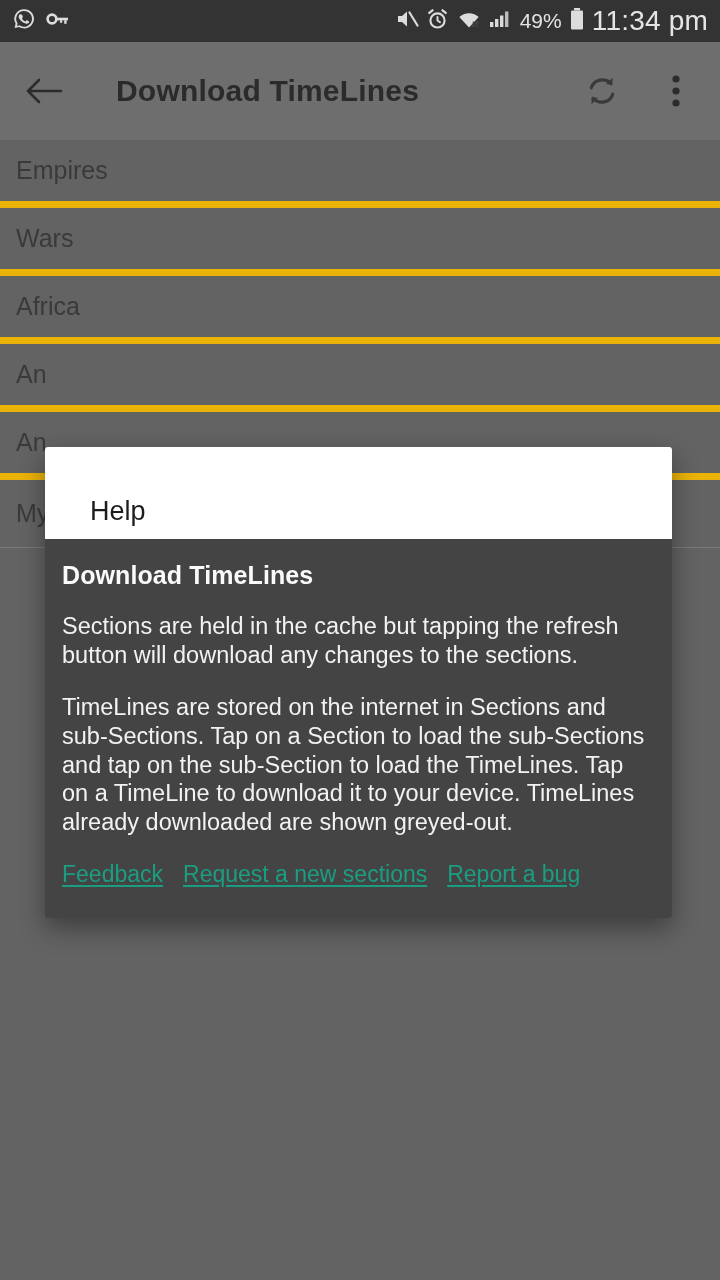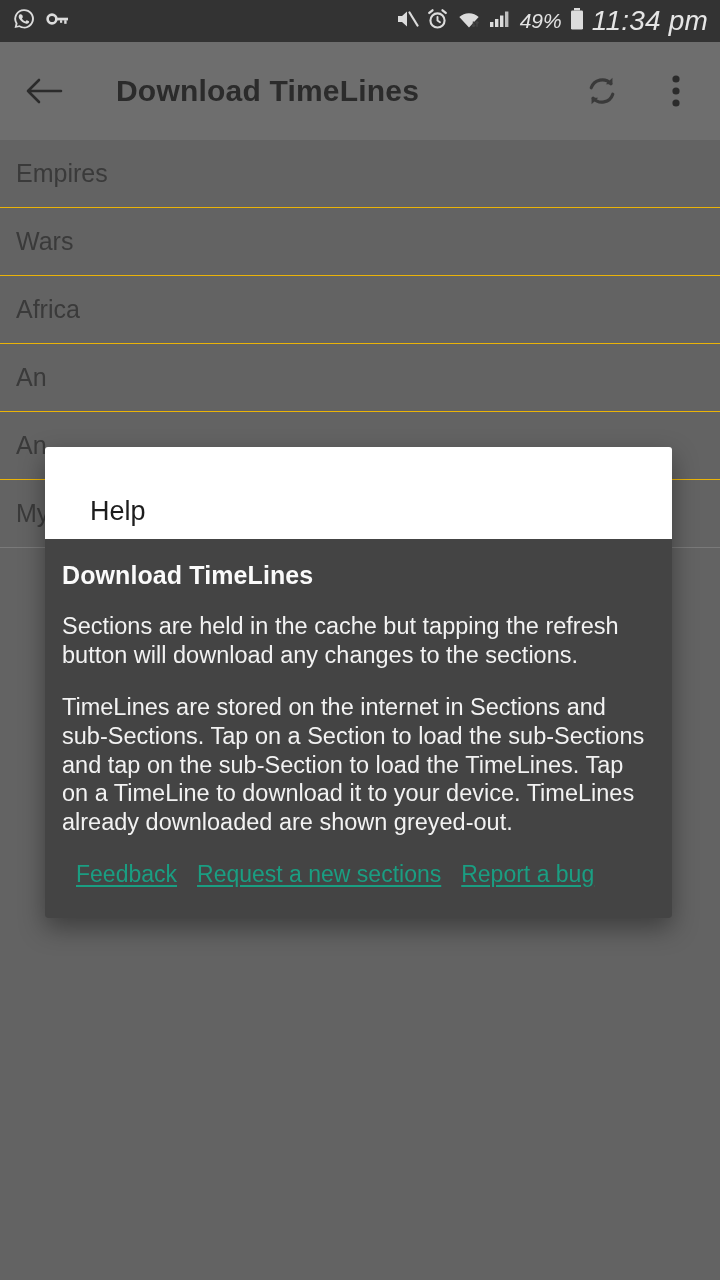--- a/index.html
+++ b/index.html
@@ -7,21 +7,21 @@
     width:720px; height:1280px; overflow:hidden;
     font-family:"Liberation Sans", sans-serif;
     background:#636363;
   }
   .screen { position:relative; width:720px; height:1280px; background:#636363; }
 
   
   .statusbar {
     position:absolute; top:0; left:0; width:720px; height:42px;
     background:#333333; display:flex; align-items:center;
-    padding:0 12px; color:#d6d6d6;font-style:italic;
+    padding:0 12px; color:#d6d6d6;
   }
   .sb-left { display:flex; align-items:center; gap:10px; }
   .sb-right { margin-left:auto; display:flex; align-items:center; gap:7px; }
   .sb-text { font-size:28px; color:#e5e5e5; letter-spacing:.2px; }
   .sb-pct { font-size:21px; color:#e3e3e3; }
   .sb-ico { display:block; }
 
   
   .appbar {
     position:absolute; top:42px; left:0; width:720px; height:98px;
@@ -31,21 +31,21 @@
     font-size:30px; font-weight:bold; color:#2b2b2b;
     margin-left:50px; letter-spacing:.2px; white-space:nowrap;
   }
   .appbar-actions { margin-left:auto; display:flex; align-items:center; gap:30px; }
   .icon-btn { width:44px; height:44px; display:flex; align-items:center; justify-content:center; }
 
   
   .list { position:absolute; top:140px; left:0; width:720px; }
   .row {
     height:68px; display:flex; align-items:center;
-    padding:0 16px; border-bottom:1px solid #eab308;
+    padding:0 16px; border-bottom:7px solid #eab308;
   }
   .row:last-child { border-bottom:1px solid #7a7a7a; }
   .row-label { font-size:25px; color:#3a3a3a; }
 
   
   .dialog {
     position:absolute; left:45px; top:447px; width:627px;
     border-radius:3px; overflow:hidden;
     box-shadow:0 10px 26px rgba(0,0,0,.38);
   }
@@ -56,21 +56,21 @@
   .dlg-title { font-size:27px; color:#1d1d1d; }
   .dlg-body { background:#444444; padding:22px 17px 30px 17px; }
   .dlg-heading {
     font-size:25px; font-weight:bold; color:#fafafa;
     margin-bottom:22px; letter-spacing:.1px;
   }
   .dlg-para {
     font-size:23.5px; color:#f2f2f2; line-height:1.22;
     margin-bottom:24px;
   }
-  .dlg-links { display:flex; gap:20px; margin-top:4px;margin-left:14px; }
+  .dlg-links { display:flex; gap:20px; margin-top:4px; }
   .dlg-link {
     font-size:23px; color:#1a9e82; text-decoration:underline;
     text-underline-offset:3px; cursor:pointer;
   }
 </style>
 </head>
 <body>
 
 <div class="screen">
 

